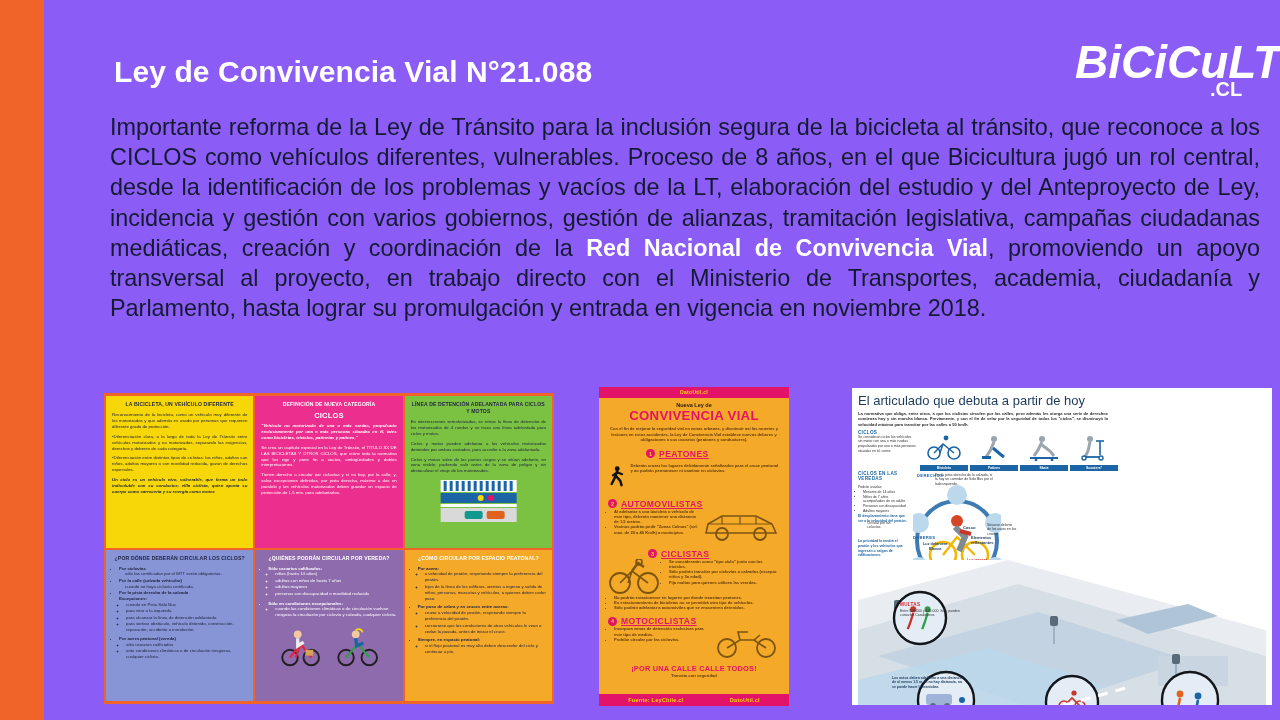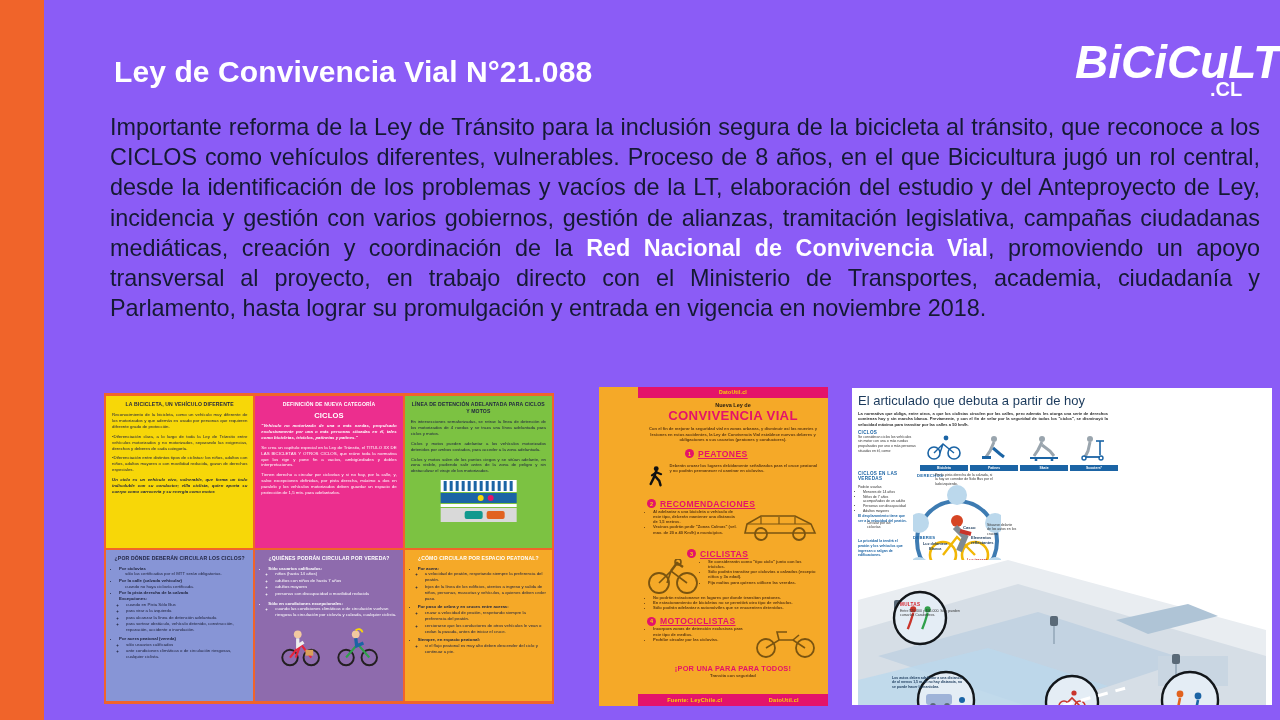--- a/index.html
+++ b/index.html
@@ -56,21 +56,21 @@
   .p1 .tx-dark{color:#20253F;}
   .p1 .tx-white{color:#FFFFFF;}
   .p1 ul{margin:0 0 3px;padding-left:7px;}
   .p1 li{font-size:4.35px;line-height:5.9px;margin-bottom:.5px;}
   .p1 .sub{padding-left:6px;display:block;font-weight:normal;}
   .p1 .bq{font-weight:bold;}
   .artbox{margin-top:4px;height:46px;position:relative;}
 
   
   .p2{position:absolute;left:555px;top:-4px;width:190px;height:319px;
-      background:#F5A928;display:flex;flex-direction:column;padding-left:39px;}
+      background:#F5A928;display:flex;flex-direction:column;}
   .p2 .bar{background:#E4136A;color:#F7D708;font-size:5.2px;font-weight:bold;
       text-align:center;padding:2.4px 0;letter-spacing:.2px;}
   .p2 .bar.bottom{display:flex;justify-content:space-around;color:#F7D708;
       font-size:5.6px;padding:3.2px 6px;}
   .p2 .body{flex:1;padding:4px 9px 2px;position:relative;}
   .p2 .kick{font-size:5.5px;font-weight:bold;color:#2B2112;text-align:center;}
   .p2 .h1{font-size:13.2px;font-weight:bold;color:#E4136A;text-align:center;
       letter-spacing:.3px;line-height:15px;margin-top:.5px;}
   .p2 .lead{font-size:4.1px;line-height:5.4px;font-weight:bold;color:#5E3A10;
       text-align:center;margin-top:3px;}
@@ -292,21 +292,21 @@
             <path d="M15 9 L11 20 L6 30" stroke="#111" stroke-width="4" fill="none" stroke-linecap="round"></path>
             <path d="M13 17 L20 25 L22 32" stroke="#111" stroke-width="4" fill="none" stroke-linecap="round"></path>
             <path d="M15 11 L23 14" stroke="#111" stroke-width="3.4" fill="none" stroke-linecap="round"></path>
             <path d="M15 11 L8 16" stroke="#111" stroke-width="3.4" fill="none" stroke-linecap="round"></path>
           </svg>
           <div class="stx" style="margin-top:4px;">Deberán cruzar los lugares debidamente señalizados para el cruce peatonal y no podrán permanecer ni caminar en ciclovías.</div>
         </div>
 
         <div class="sec">
           <div class="num">2</div>
-          <div class="sname">RECOMENDACIONES</div>
+          <div class="sname">AUTOMOVILISTAS</div>
         </div>
         <div style="display:flex;gap:3px;align-items:flex-start;">
           <div class="stx" style="flex:1;">
             <ul>
               <li>Al adelantar a una bicicleta o vehículo de este tipo, deberán mantener una distancia de 1,5 metros.</li>
               <li>Vecinos podrán pedir "Zonas Calmas" (vel. max. de 20 a 40 Km/h) a municipios.</li>
             </ul>
           </div>
           <svg width="78" height="34" viewBox="0 0 78 34">
             <path d="M4 24 L6 15 L20 7 L54 7 L70 15 L74 24 Z" fill="none" stroke="#7A5410" stroke-width="1.6"></path>
@@ -358,21 +358,21 @@
           </div>
           <svg width="66" height="32" viewBox="0 0 66 32">
             <circle cx="13" cy="22" r="9" fill="none" stroke="#7A5410" stroke-width="1.8"></circle>
             <circle cx="52" cy="22" r="9" fill="none" stroke="#7A5410" stroke-width="1.8"></circle>
             <path d="M13 22 L26 14 L40 14 L52 22" stroke="#7A5410" stroke-width="1.6" fill="none"></path>
             <path d="M26 14 L24 6 L34 6" stroke="#7A5410" stroke-width="1.6" fill="none"></path>
             <path d="M40 14 L46 9" stroke="#7A5410" stroke-width="1.6" fill="none"></path>
           </svg>
         </div>
 
-        <div class="final">¡POR UNA PARA PARA TODOS!</div>
+        <div class="final">¡POR UNA CALLE CALLE TODOS!</div>
         <div class="finalsub">Transita con seguridad</div>
       </div>
       <div class="bar bottom">
         <span>Fuente: LeyChile.cl</span>
         <span>DatoUtil.cl</span>
       </div>
     </div>
 
     <div class="p3">
       <div style="display:flex;justify-content:space-between;flex-direction:column;">

